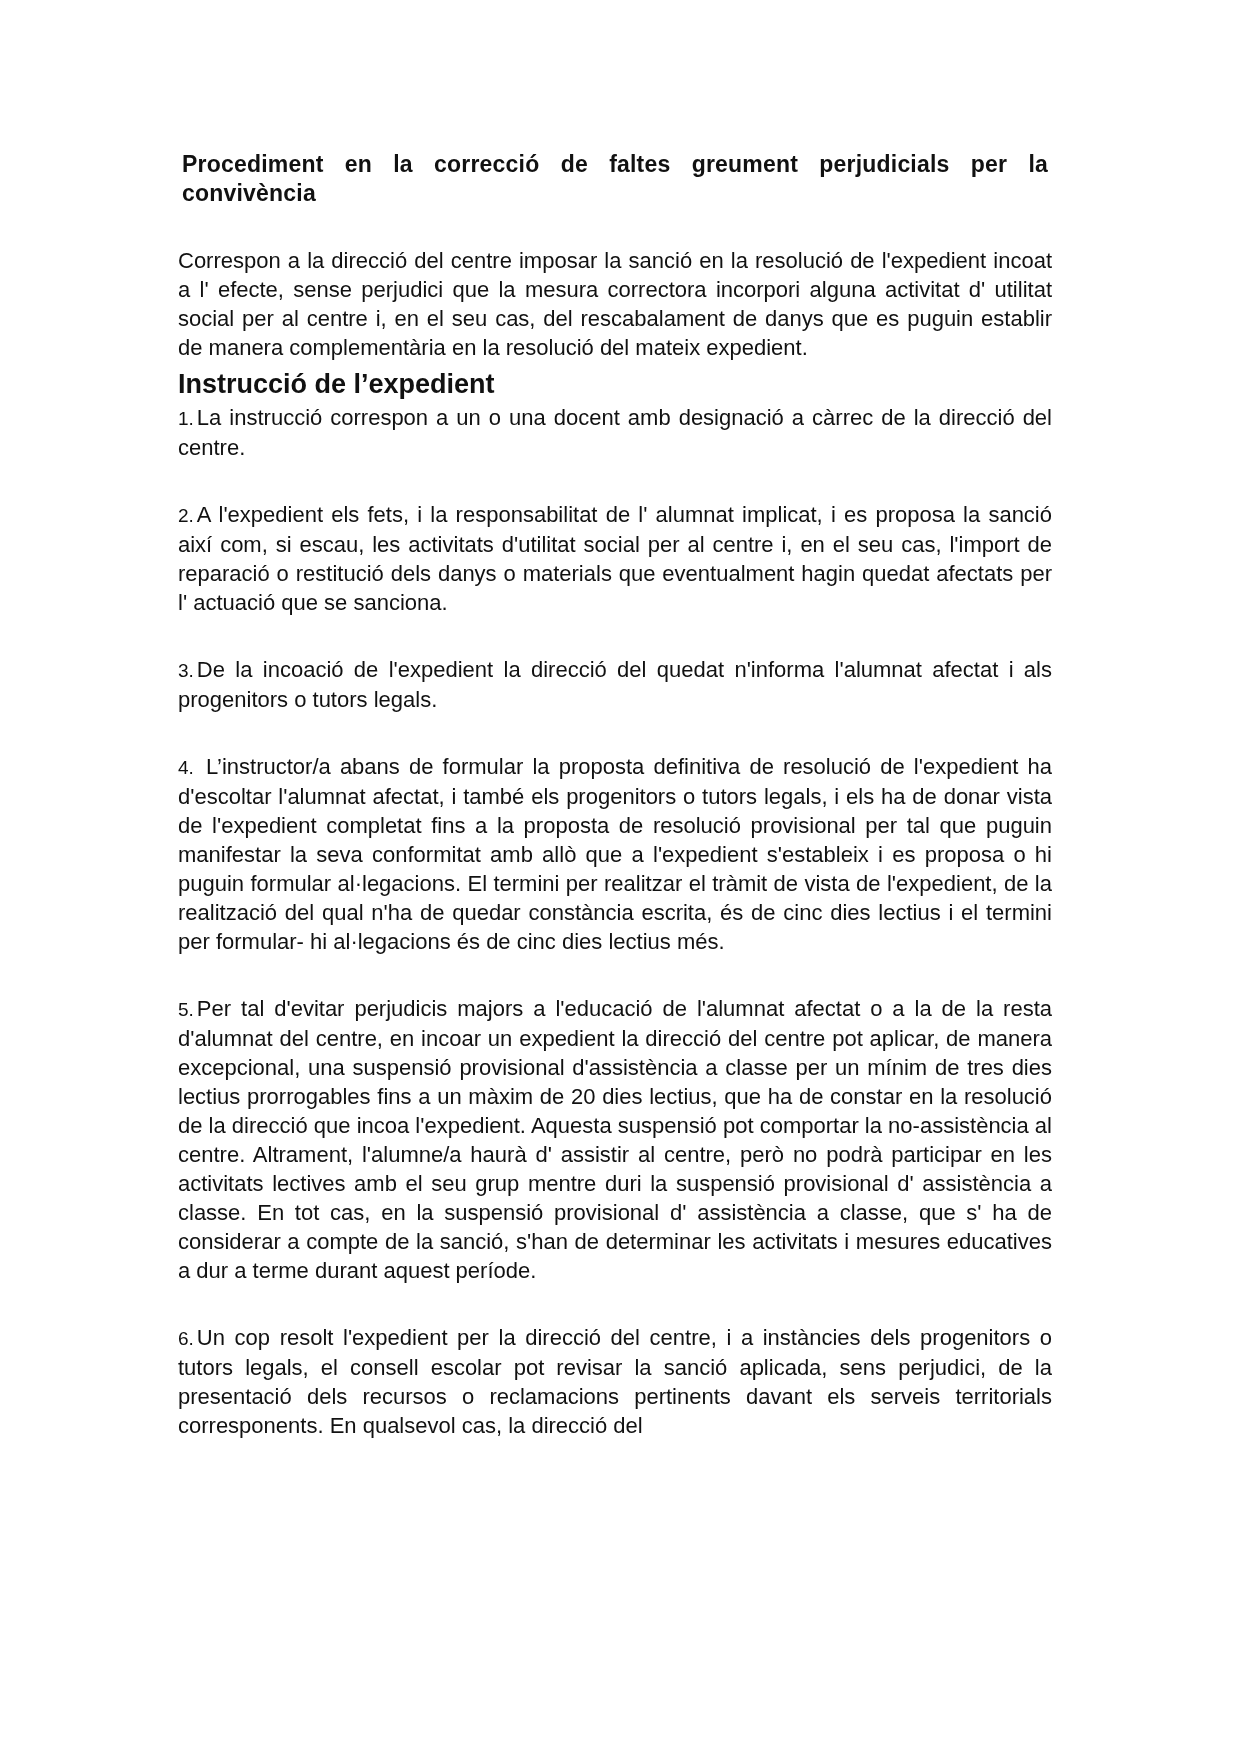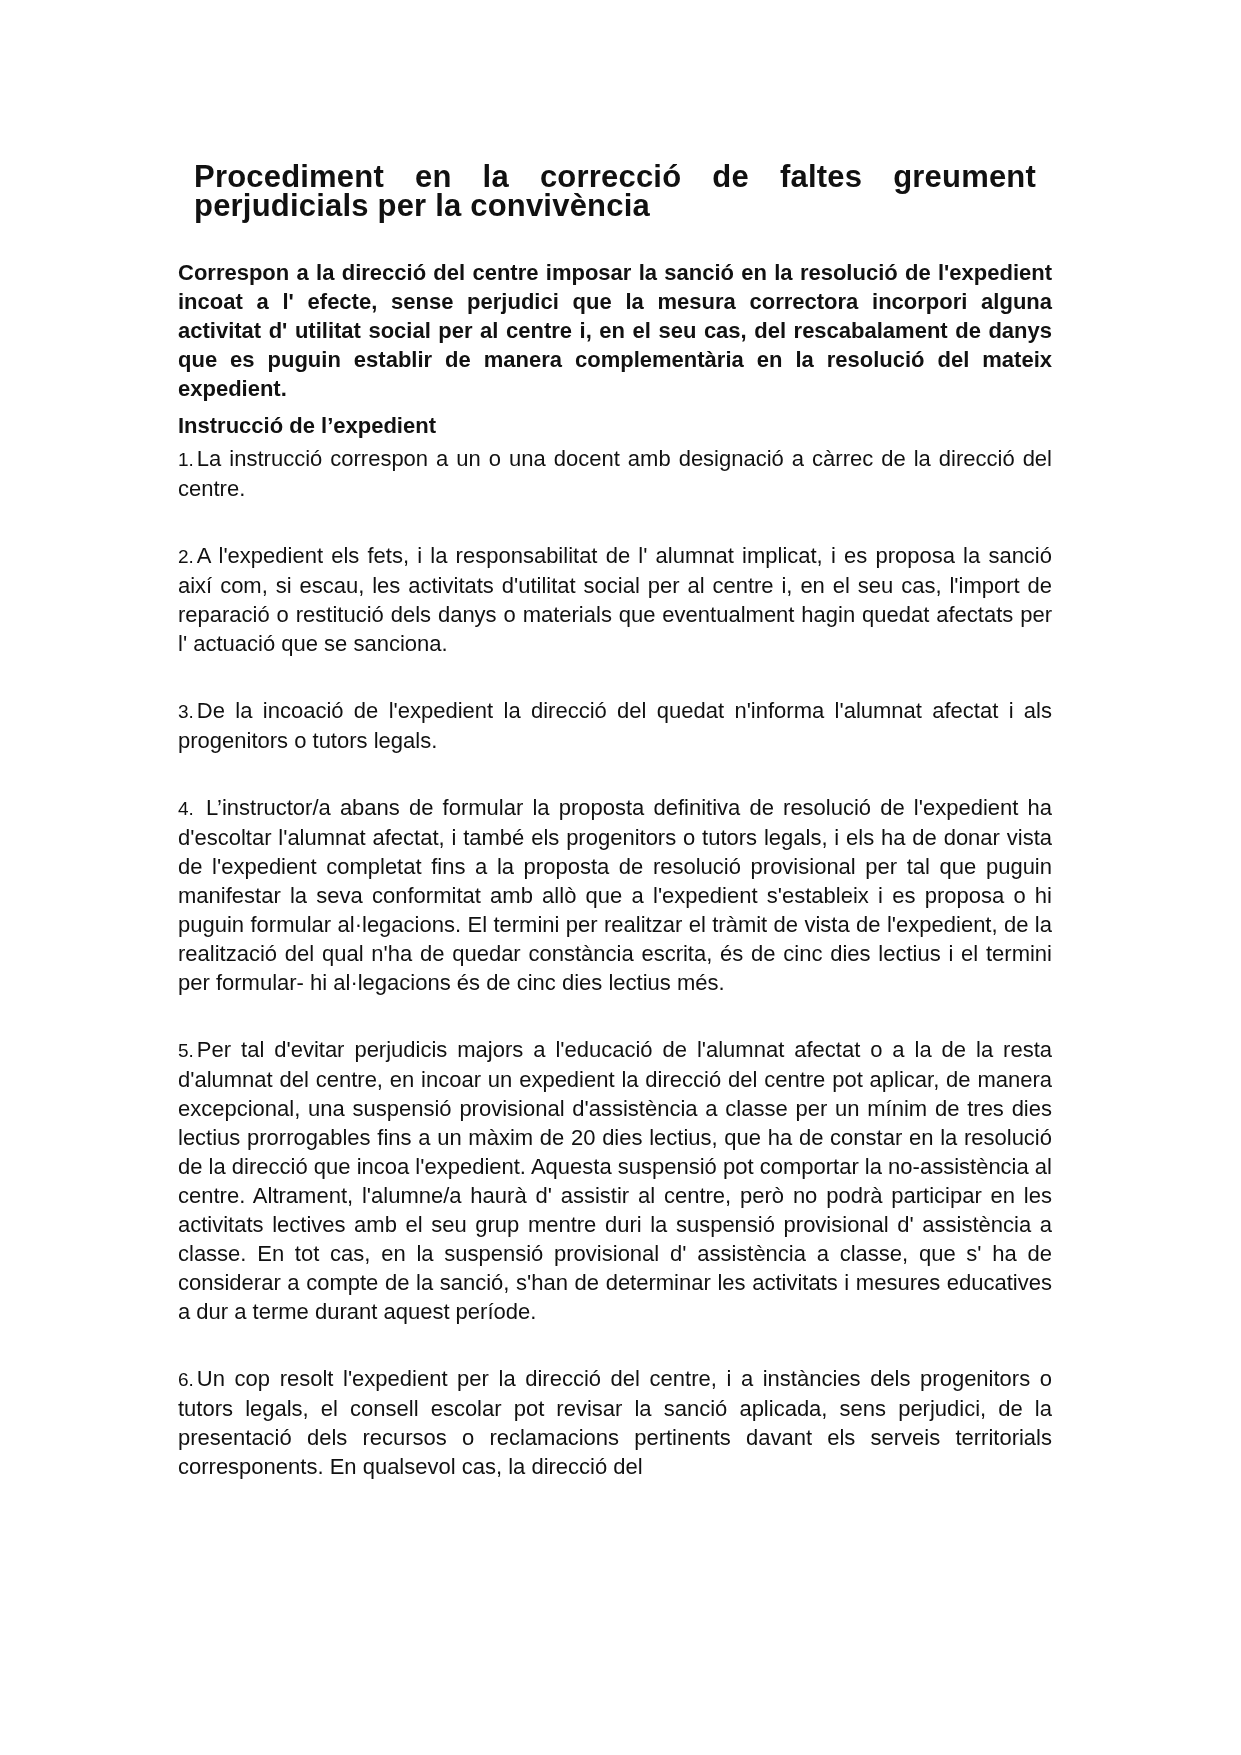--- a/index.html
+++ b/index.html
@@ -16,37 +16,36 @@
       color: #111111;
     }
     .page {
       position: absolute;
       left: 178px;
       top: 146px;
       width: 874px;
     }
     .title {
       font-weight: bold;
-      font-size: 31px;
+      font-size: 23px;
       line-height: 29px;
       text-align: justify;
       text-align-last: left;
-      margin: 16px;
+      margin: 4px;
       letter-spacing: 0.2px;
     }
     .intro {
       font-size: 22px;
       line-height: 29px;
       text-align: justify;
       margin: 38px 0 0 0;
-      font-weight: bold;
     }
     .section-heading {
       font-weight: bold;
-      font-size: 22px;
+      font-size: 27px;
       line-height: 29px;
       margin: 8px 0 0 0;
     }
     .list {
       margin: 4px 0 0 0;
       padding: 0;
       list-style: none;
     }
     .list-item {
       font-size: 22px;

